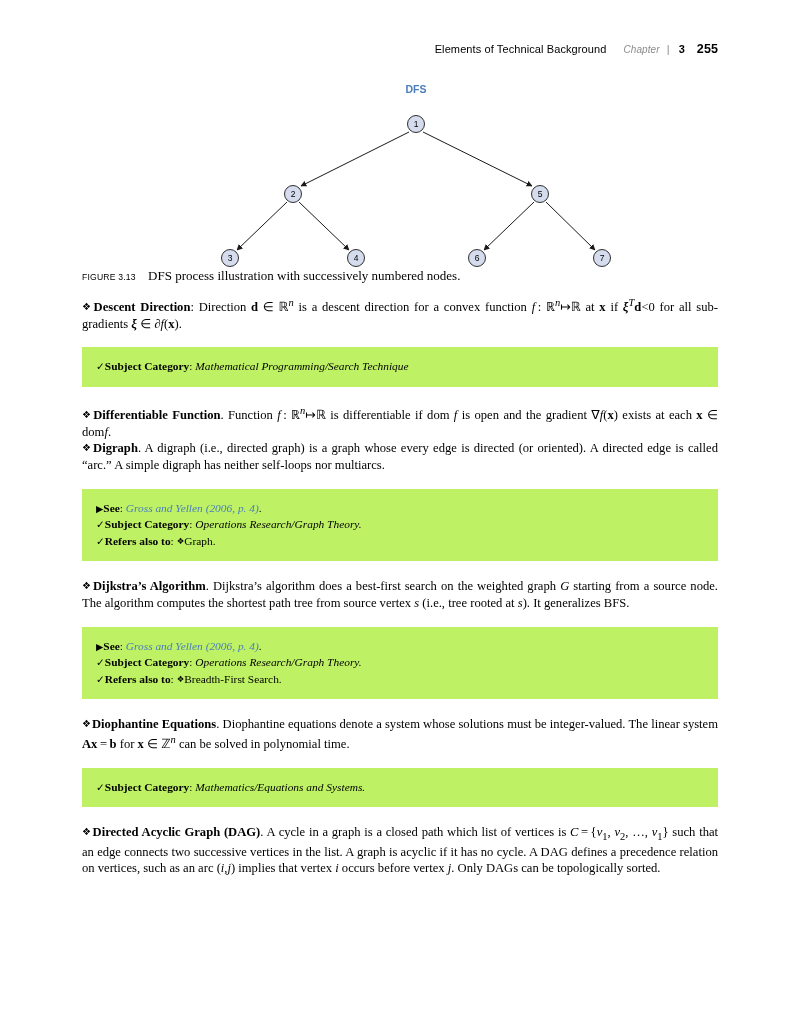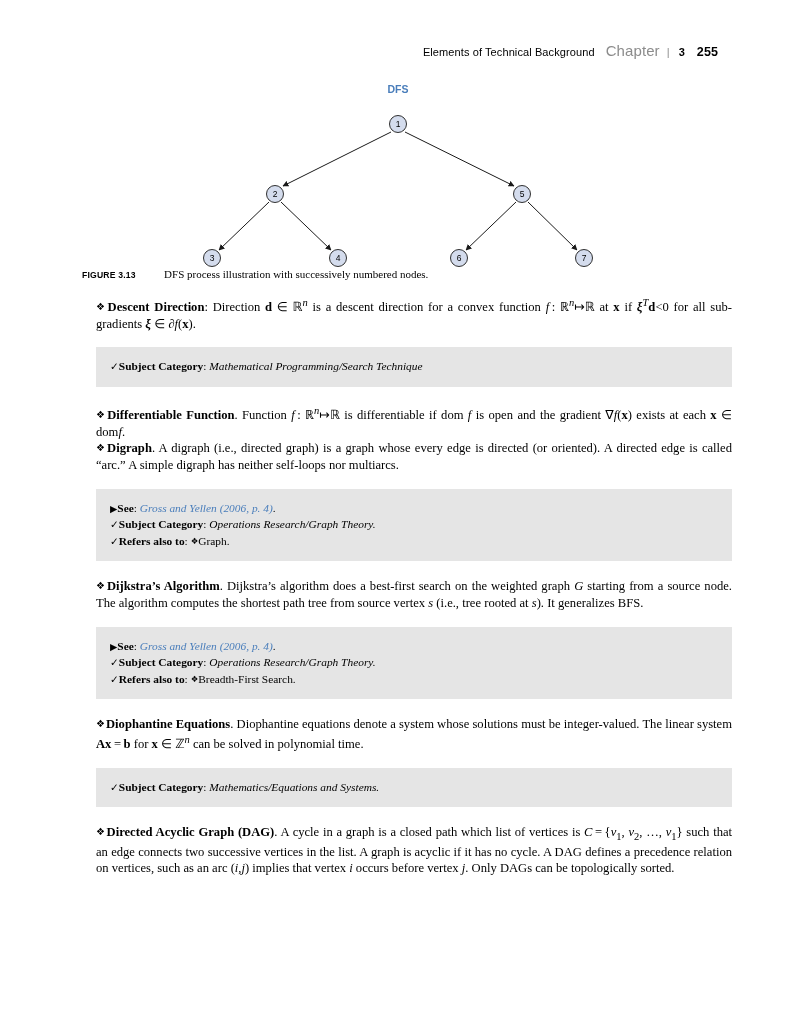--- a/index.html
+++ b/index.html
@@ -32,23 +32,24 @@
     letter-spacing: 0.1px;
     white-space: nowrap;
   }
   .running-head .rh-title {
     font-family: "Liberation Sans", sans-serif;
     font-size: 11px;
     color: #000;
   }
   .running-head .rh-chapter {
     font-family: "Liberation Sans", sans-serif;
-    font-size: 15px;
+    font-size: 10px;
     color: #8c8c8c;
-    margin-left: 8px;
+    margin-left: 14px;
+    font-style: italic;
   }
   .running-head .rh-bar {
     font-family: "Liberation Sans", sans-serif;
     font-size: 11px;
     color: #8c8c8c;
     margin: 0 4px;
   }
   .running-head .rh-num {
     font-family: "Liberation Sans", sans-serif;
     font-size: 11px;
@@ -61,48 +62,48 @@
     font-size: 12.5px;
     font-weight: bold;
     margin-left: 9px;
     margin-top: 9px;
   }
 
   
   .figure-area {
     position: absolute;
     top: 84px;
-    left: 82px;
+    left: 100px;
     width: 636px;
     height: 180px;
   }
   .figure-caption {
     position: absolute;
     top: 268px;
     left: 82px;
     width: 636px;
     font-family: "Liberation Serif", serif;
     font-size: 9.2px;
   }
   .figure-caption .fig-label {
     font-family: "Liberation Sans", sans-serif;
-    font-weight: bold;
+    font-weight: normal;
     font-size: 8.6px;
     letter-spacing: 0.2px;
   }
   .figure-caption .fig-text {
-    margin-left: 26px;
-    font-size: 11px;
+    margin-left: 10px;
+    font-size: 13px;
   }
 
   
   .content {
     position: absolute;
     top: 296px;
-    left: 96px;
+    left: 82px;
     width: 636px;
   }
   .entry {
     margin-bottom: 0;
     font-size: 12.6px;
     line-height: 1.32;
     text-align: justify;
   }
   .entry p {
     margin: 0;
@@ -114,21 +115,21 @@
     margin-right: 1px;
   }
   .term {
     font-weight: bold;
   }
   .it { font-style: italic; }
   .bf { font-weight: bold; }
 
   
   .notebox {
-    background: #e5e5e5;
+    background: #bef264;
     padding: 11px 14px 12px 14px;
     margin: 15px 0 17px 0;
     font-size: 11.4px;
     line-height: 1.45;
   }
   .notebox .nline {
     white-space: nowrap;
   }
   .notebox .tick {
     font-size: 10.5px;

